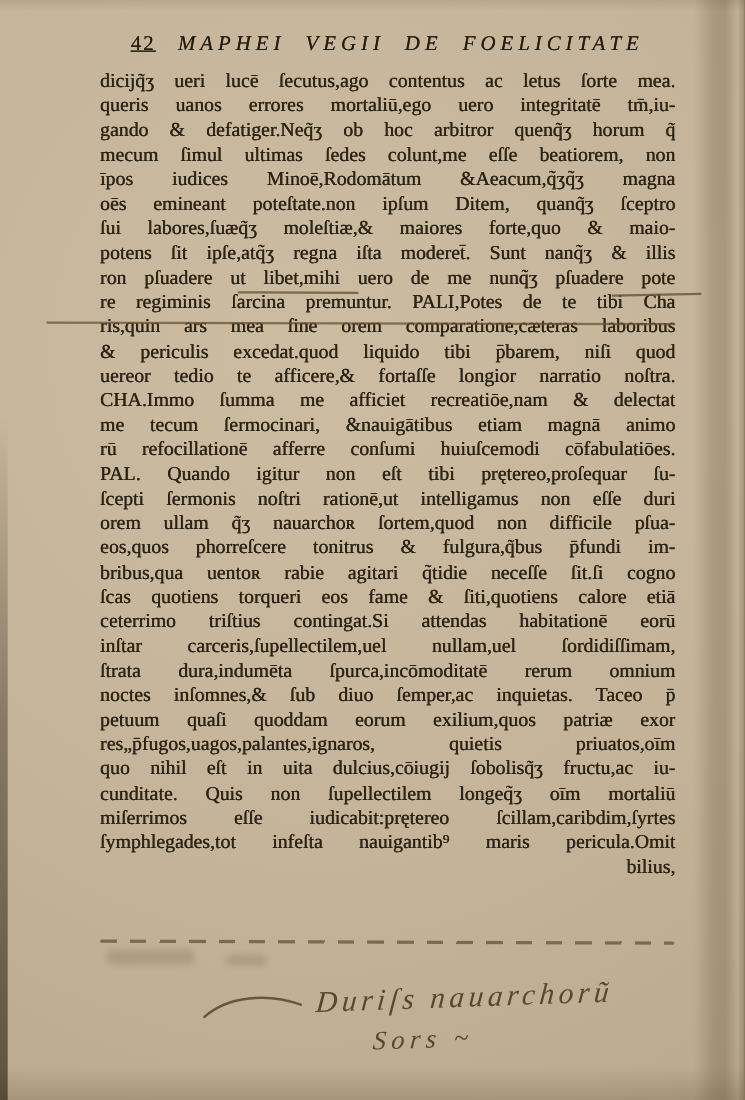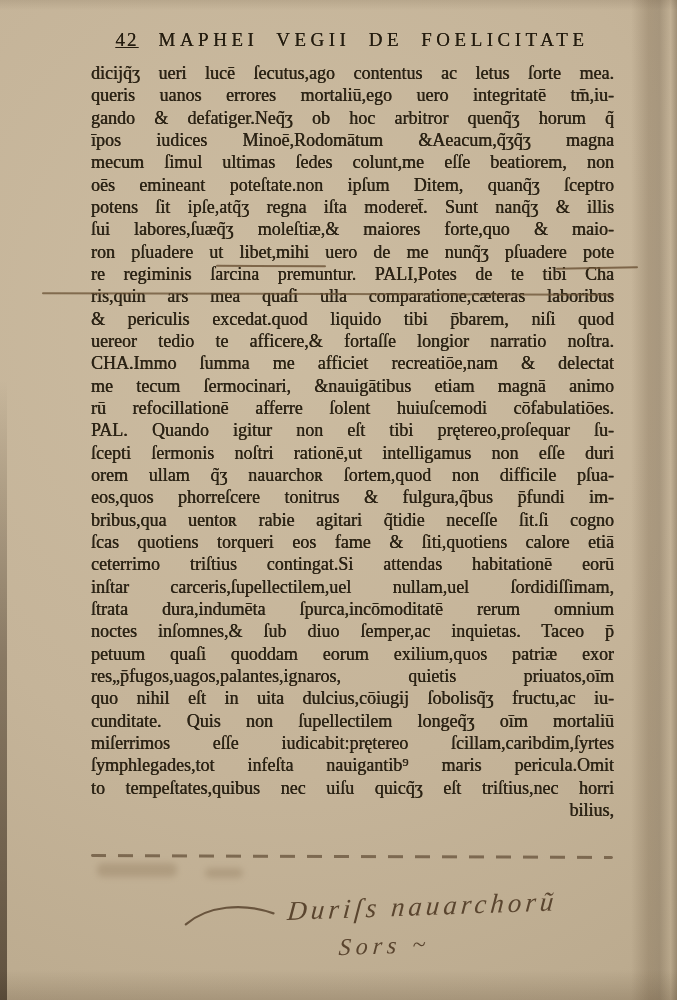--- a/index.html
+++ b/index.html
@@ -20,21 +20,21 @@
   .edge-top{position:absolute;left:0;top:0;width:100%;height:10px;
     background:linear-gradient(180deg, rgba(90,72,50,.14), rgba(0,0,0,0));}
 
   .running-header{
     position:absolute;left:90px;top:29px;width:524px;
     display:flex;justify-content:center;align-items:baseline;gap:20px;
     font-size:19px;color:#241c0f;
     text-shadow:0 0 .5px rgba(36,28,15,.9);
   }
   .running-header .num{letter-spacing:2px;text-decoration:underline;}
-  .running-header .title{letter-spacing:4.5px;word-spacing:9px;}
+  .running-header .title{letter-spacing:4.5px;word-spacing:9px;font-style:italic;}
 
   .textblock{position:absolute;left:91px;top:62px;width:523px;}
   .line{
     height:22.34px;font-size:18px;line-height:22.34px;
     text-align:justify;text-align-last:justify;
     text-shadow:0 0 .5px rgba(40,30,16,.85), .4px 0 0 rgba(40,30,16,.5);
     overflow:hidden;
   }
   .line.catch{text-align:left;text-align-last:right;}
 
@@ -73,50 +73,49 @@
 
   <div class="running-header">
     <span class="num">42</span>
     <span class="title">MAPHEI VEGII DE FOELICITATE</span>
   </div>
 
   <div class="textblock">
     <div class="line">dicijq̃ʒ ueri lucē ſecutus,ago contentus ac letus ſorte mea.</div>
     <div class="line">queris uanos errores mortaliū,ego uero integritatē tm̄,iu-</div>
     <div class="line">gando &amp; defatiger.Neq̃ʒ ob hoc arbitror quenq̃ʒ horum q̃</div>
+    <div class="line">mecum ſimul ultimas ſedes colunt,me eſſe beatiorem, non</div>
     <div class="line">īpos iudices Minoē,Rodomātum &amp;Aeacum,q̃ʒq̃ʒ magna</div>
-    <div class="line">mecum ſimul ultimas ſedes colunt,me eſſe beatiorem, non</div>
     <div class="line">oēs emineant poteſtate.non ipſum Ditem, quanq̃ʒ ſceptro</div>
+    <div class="line">ſui labores,ſuæq̃ʒ moleſtiæ,&amp; maiores forte,quo &amp; maio-</div>
     <div class="line">potens ſit ipſe,atq̃ʒ regna iſta moderet̄. Sunt nanq̃ʒ &amp; illis</div>
-    <div class="line">ſui labores,ſuæq̃ʒ moleſtiæ,&amp; maiores forte,quo &amp; maio-</div>
     <div class="line">ron pſuadere ut libet,mihi uero de me nunq̃ʒ pſuadere pote</div>
     <div class="line">re regiminis ſarcina premuntur. PALI,Potes de te tibi Cha</div>
-    <div class="line">ris,quin ars mea quaſi ulla comparatione,cæteras laboribus</div>
+    <div class="line">ris,quin ars mea ſine orem comparatione,cæteras laboribus</div>
     <div class="line">&amp; periculis excedat.quod liquido tibi p̄barem, niſi quod</div>
     <div class="line">uereor tedio te afficere,&amp; fortaſſe longior narratio noſtra.</div>
     <div class="line">CHA.Immo ſumma me afficiet recreatiōe,nam &amp; delectat</div>
     <div class="line">me tecum ſermocinari, &amp;nauigātibus etiam magnā animo</div>
-    <div class="line">rū refocillationē afferre ſolent huiuſcemodi cōfabulatiōes.</div>
+    <div class="line">rū refocillationē afferre conſumi huiuſcemodi cōfabulatiōes.</div>
     <div class="line">PAL. Quando igitur non eſt tibi prętereo,proſequar ſu-</div>
     <div class="line">ſcepti ſermonis noſtri rationē,ut intelligamus non eſſe duri</div>
     <div class="line">orem ullam q̃ʒ nauarchoʀ ſortem,quod non difficile pſua-</div>
     <div class="line">eos,quos phorreſcere tonitrus &amp; fulgura,q̃bus p̄fundi im-</div>
     <div class="line">bribus,qua uentoʀ rabie agitari q̃tidie neceſſe ſit.ſi cogno</div>
     <div class="line">ſcas quotiens torqueri eos fame &amp; ſiti,quotiens calore etiā</div>
     <div class="line">ceterrimo triſtius contingat.Si attendas habitationē eorū</div>
     <div class="line">inſtar carceris,ſupellectilem,uel nullam,uel ſordidiſſimam,</div>
     <div class="line">ſtrata dura,indumēta ſpurca,incōmoditatē rerum omnium</div>
     <div class="line">noctes inſomnes,&amp; ſub diuo ſemper,ac inquietas. Taceo p̄</div>
     <div class="line">petuum quaſi quoddam eorum exilium,quos patriæ exor</div>
     <div class="line">res„p̄fugos,uagos,palantes,ignaros, quietis priuatos,oīm</div>
     <div class="line">quo nihil eſt in uita dulcius,cōiugij ſobolisq̃ʒ fructu,ac iu-</div>
     <div class="line">cunditate. Quis non ſupellectilem longeq̃ʒ oīm mortaliū</div>
     <div class="line">miſerrimos eſſe iudicabit:prętereo ſcillam,caribdim,ſyrtes</div>
     <div class="line">ſymphlegades,tot infeſta nauigantib⁹ maris pericula.Omit</div>
-    <div class="line">to tempeſtates,quibus nec uiſu quicq̃ʒ eſt triſtius,nec horri</div>
     <div class="line catch">bilius,</div>
   </div>
 
   <div class="pen a"></div>
   <div class="pen b"></div>
   <div class="pen c"></div>
   <div class="pen d"></div>
   <div class="smudge s1"></div>
   <div class="smudge s2"></div>
 

